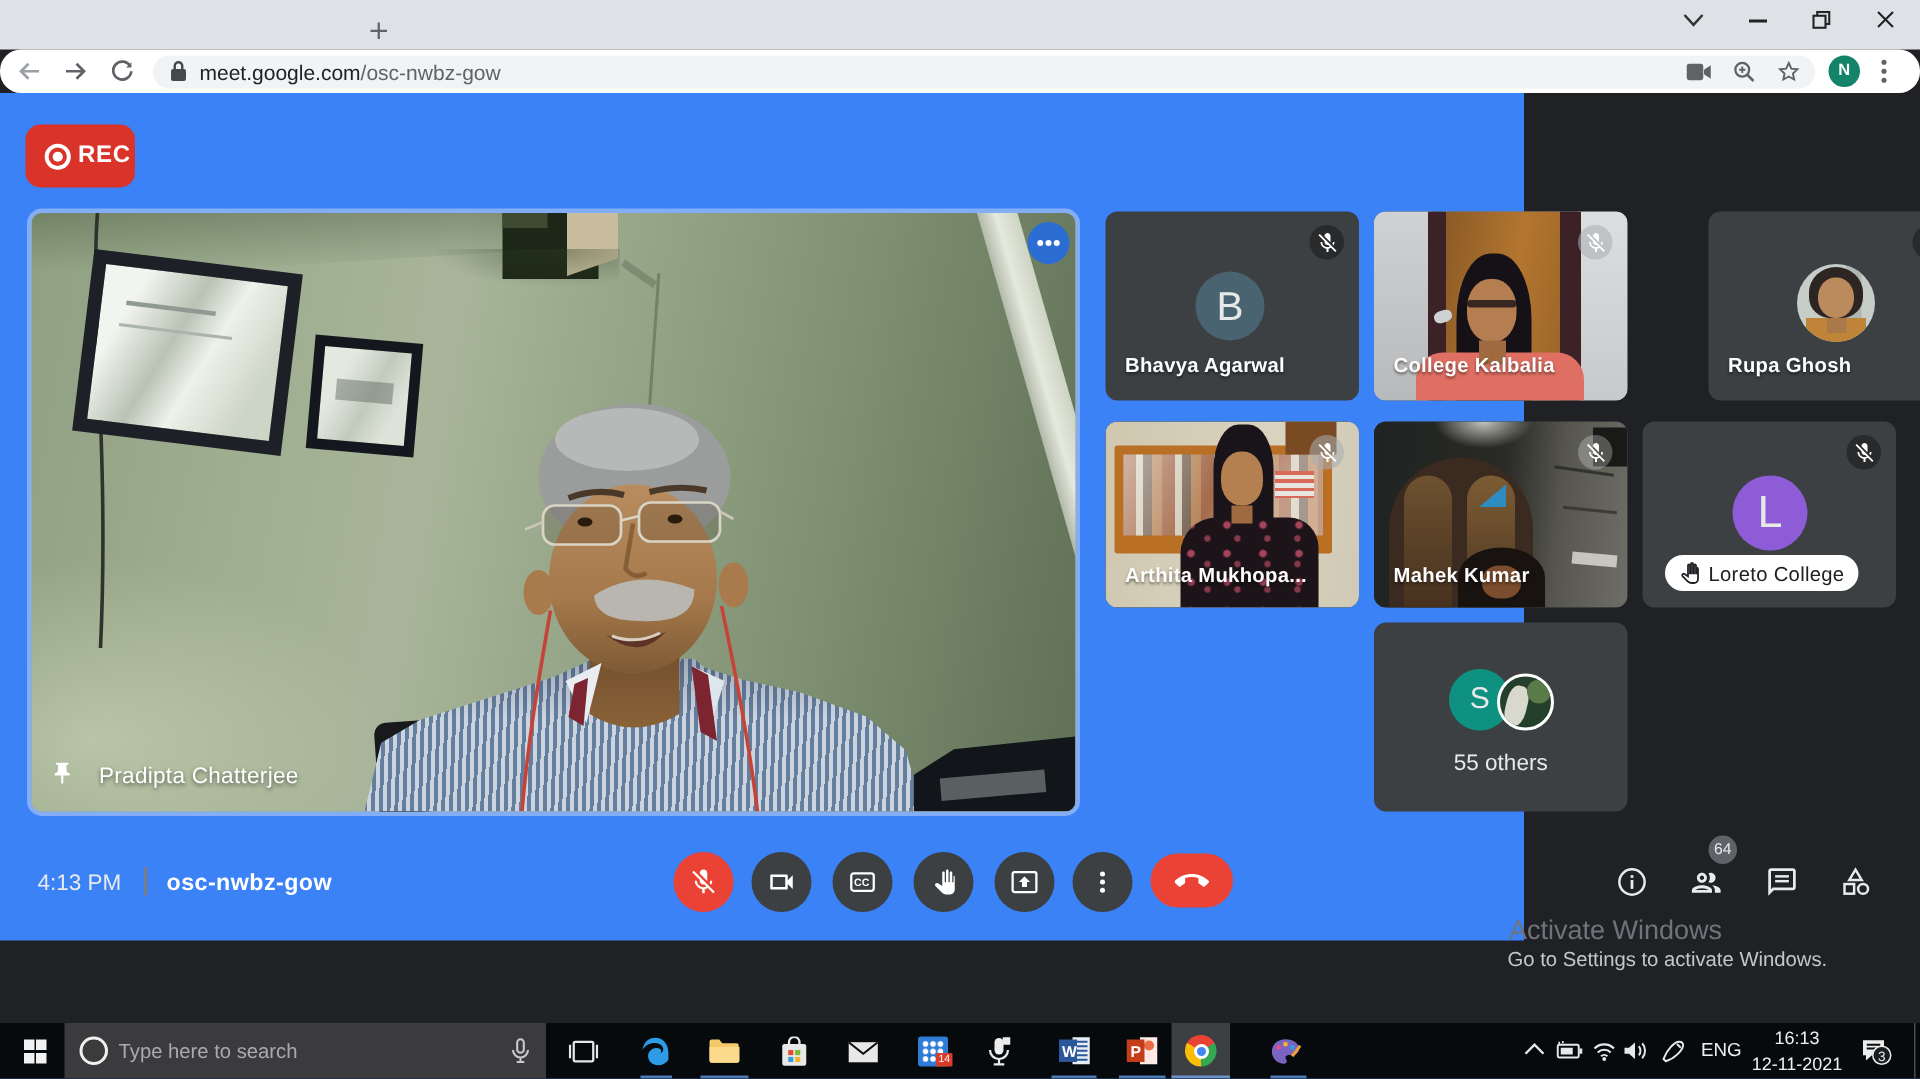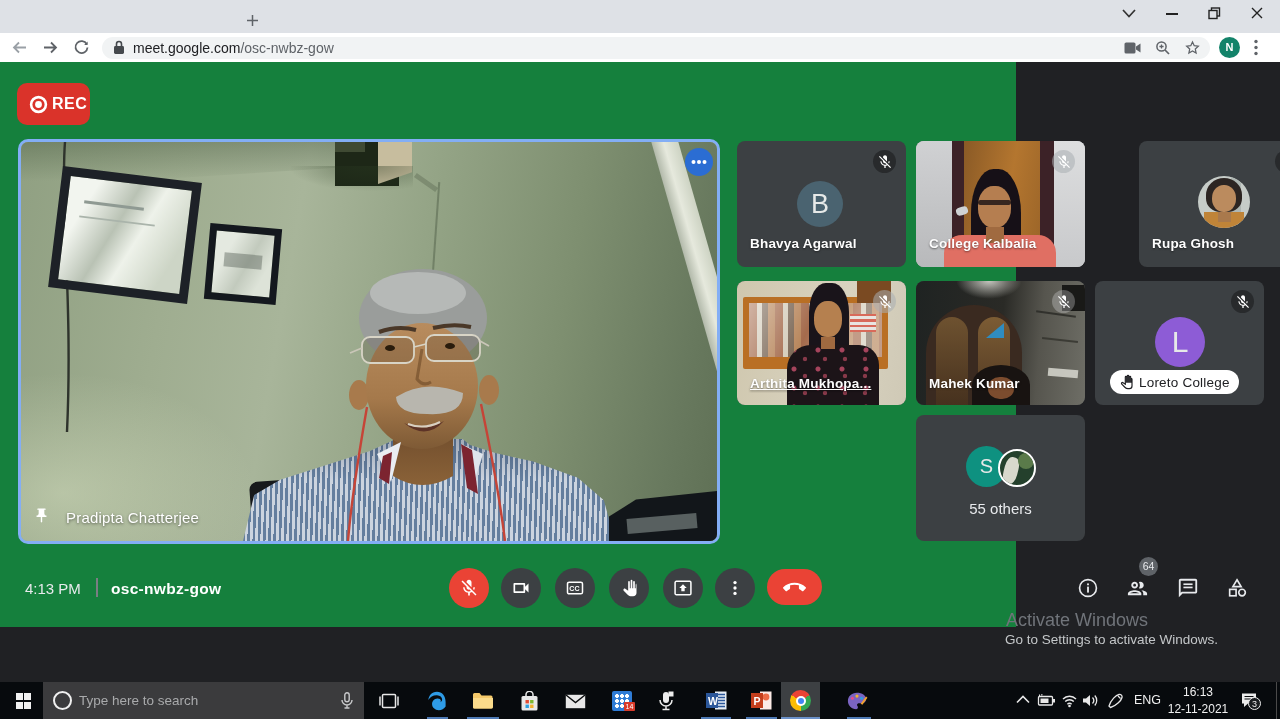--- a/index.html
+++ b/index.html
@@ -6,31 +6,31 @@
   html,body { width:1280px; height:719px; overflow:hidden; background:#202124;
     font-family:"Liberation Sans", sans-serif; }
   .abs { position:absolute; }
   #page { position:relative; width:1280px; height:719px; }
 
   
   #titlebar { left:0; top:0; width:1280px; height:33px; background:#dee1e6; }
   #tab { left:7px; top:8px; width:224px; height:25px; background:#fff;
     border-radius:8px 8px 0 0; }
   #tabtitle { left:35px; top:7px; font-size:12px; color:#3c4043; letter-spacing:0.1px; }
-  #toolbar { left:0; top:33px; width:1280px; height:29px; background:#fff; }
+  #toolbar { left:0; top:33px; width:1280px; height:29px; background:#fff;border-radius:14px; }
   #omnibox { left:102px; top:3.5px; width:1108px; height:22px; background:#f1f3f4;
     border-radius:11px; }
   #urltext { left:133px; top:7px; font-size:14px; color:#202124; }
   #urltext span { color:#5f6368; }
   #avatarN { left:1219px; top:4px; width:21px; height:21px; border-radius:50%;
     background:#13836a; color:#fff; font-size:11px; font-weight:bold;
     text-align:center; line-height:21px; }
 
   
-  #meet { left:0; top:62px; width:1016px; height:565px; background:#15803d; }
+  #meet { left:0; top:62px; width:1016px; height:565px; background:#3b82f6; }
   #rec { left:17px; top:21px; width:73px; height:42px; background:#da332a; border-radius:10px; }
   #rectext { left:35px; top:12px; color:#fff; font-weight:bold; font-size:16px; letter-spacing:0.5px; }
   #maintile { left:18px; top:77px; width:702px; height:405px; border:3px solid #83aef5;
     border-radius:10px; overflow:hidden; background:#9fae90; }
   .tile { background:#3c4043; border-radius:8px; overflow:hidden; }
   .tname { position:absolute; color:#fdfdfd; font-size:13.5px; font-weight:bold;
     left:13px; bottom:13px; letter-spacing:0.2px; text-shadow:0 1px 2px rgba(0,0,0,.5); white-space:nowrap; }
   .avat { position:absolute; border-radius:50%; color:#e6e9e8; text-align:center; font-weight:400; }
   .micoff { position:absolute; width:23px; height:23px; border-radius:50%; }
   .micoff svg { position:absolute; left:3.5px; top:3.5px; }
@@ -274,21 +274,21 @@
       <div class="abs" style="left:6px;top:16px;width:145px;height:72px;background:#b96f24;border-radius:2px;"></div>
       <div class="abs" style="left:12px;top:22px;width:133px;height:54px;background:repeating-linear-gradient(90deg,#9a5a38 0 8px,#cfc6b2 8px 13px,#6a5440 13px 19px,#b0794a 19px 26px);"></div>
       <div class="abs" style="left:12px;top:22px;width:133px;height:54px;background:linear-gradient(115deg,rgba(255,255,255,.55),rgba(255,255,255,.1) 45%,rgba(255,255,255,.4) 75%);"></div>
       <div class="abs" style="left:120px;top:0;width:34px;height:22px;background:#7a4a22;"></div>
       <div class="abs" style="left:113px;top:33px;width:26px;height:18px;background:repeating-linear-gradient(#d86a5a 0 2.5px,#e8e4e0 2.5px 5.5px);"></div>
       <div class="abs" style="left:72px;top:2px;width:40px;height:70px;background:#19141a;border-radius:42% 42% 0 0;"></div>
       <div class="abs" style="left:77px;top:20px;width:28px;height:36px;background:#b5804f;border-radius:46%;"></div>
       <div class="abs" style="left:50px;top:64px;width:92px;height:60px;background:#1c1418;border-radius:24px 20px 0 0;"></div>
       <div class="abs" style="left:50px;top:64px;width:92px;height:60px;border-radius:24px 20px 0 0;background-image:radial-gradient(circle at 7px 5px,rgba(201,80,110,.8) 2px,transparent 3px),radial-gradient(circle at 18px 14px,rgba(180,72,94,.7) 1.8px,transparent 2.6px);background-size:24px 19px,20px 17px;"></div>
       <div class="abs" style="left:84px;top:56px;width:14px;height:12px;background:#a06a40;"></div>
-      <div class="tname" style="bottom:14px;text-decoration:underline;">Arthita Mukhopa...</div>
+      <div class="tname" style="bottom:14px;">Arthita Mukhopa...</div>
       <div class="micoff" style="left:136px;top:9px;background:rgba(170,174,178,.55);">
           <svg width="16" height="16" viewBox="0 0 24 24">
             <use href="#micg"></use>
           </svg>
         </div>
     </div>
 
     <div class="abs tile" style="left:916px;top:219px;width:169px;height:124px;">
       <div class="abs" style="left:0;top:0;width:169px;height:124px;background:linear-gradient(95deg,#1f2322,#2a2a26 50%,#56554e 72%,#6e6e66);"></div>
       <div class="abs" style="left:40px;top:0;width:66px;height:18px;background:radial-gradient(ellipse at 50% 0,rgba(224,224,216,.85), rgba(120,120,110,0) 70%);"></div>

